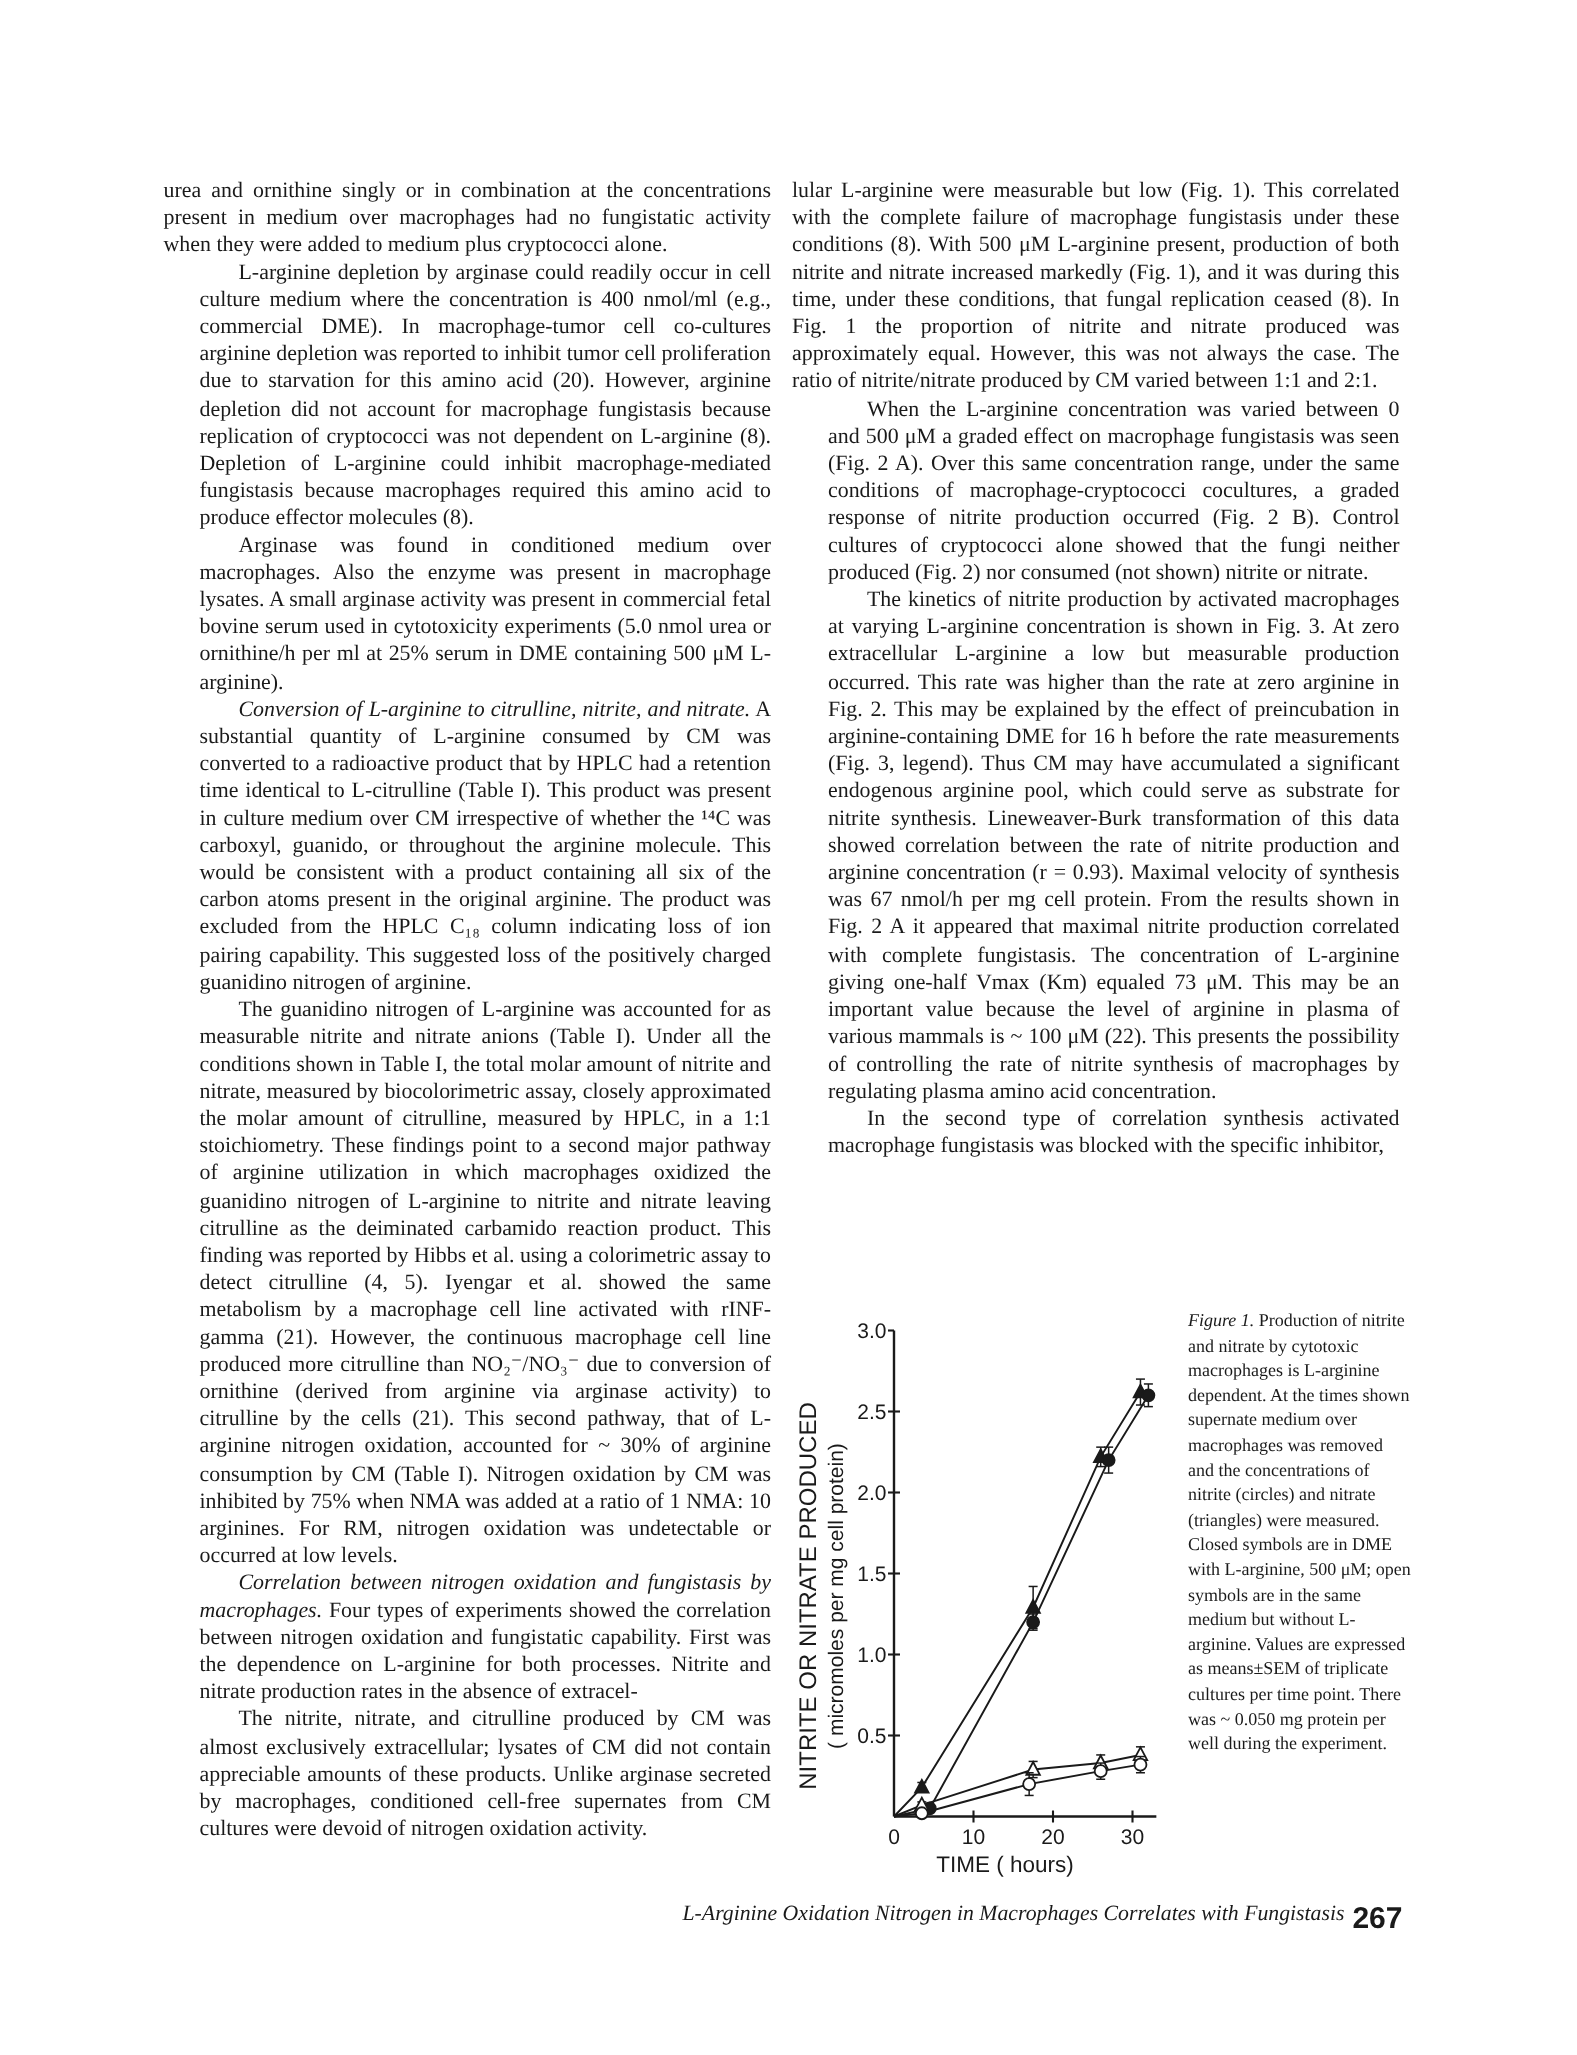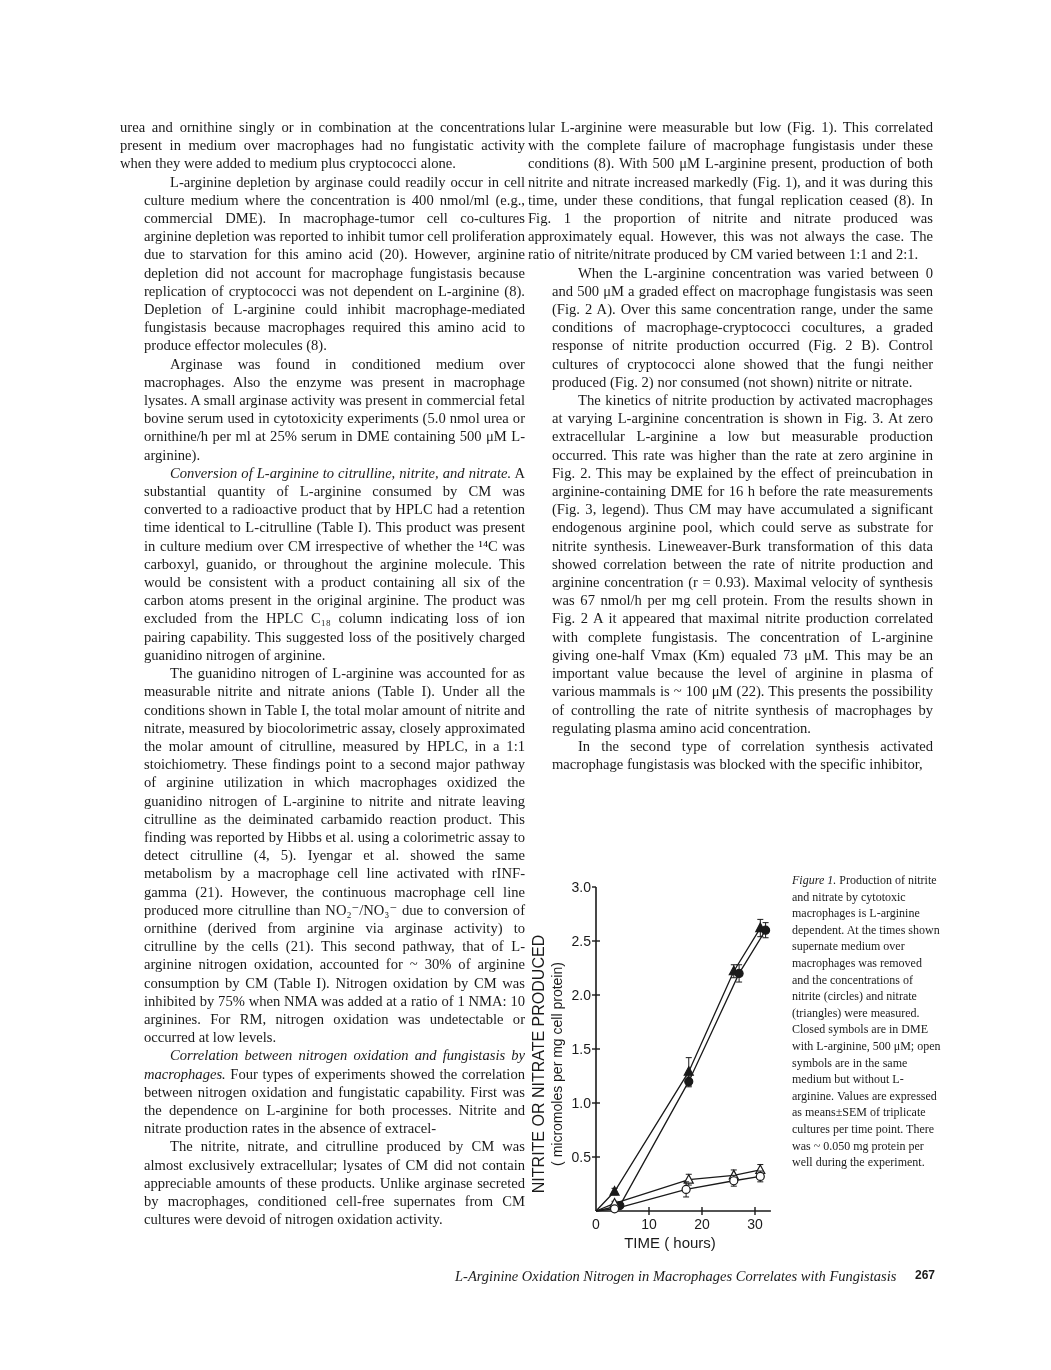--- a/index.html
+++ b/index.html
@@ -1,32 +1,32 @@
 <!DOCTYPE html>
 <html><head>
 <meta charset="utf-8">
 <style>
   html, body { margin: 0; padding: 0; background: #ffffff; }
   body { width: 1051px; height: 1370px; position: relative; overflow: hidden;
          font-family: "Liberation Serif", "DejaVu Serif", serif; color: #1a1a1a; }
   .col { position: absolute; top: 118px; width: 405px; font-size: 14.6px; line-height: 18.2px;
          text-align: justify; hyphens: manual; }
-  .col.left { left: 120px; }
+  .col.left { left: 109px; }
   .col.right { left: 528px; }
   .col p { margin: 0; text-indent: 0; }
   .col p.ind { text-indent: 26px; margin-left: 24px; }
   .col .it { font-style: italic; }
   #figure { position: absolute; left: 520px; top: 866px; width: 260px; height: 390px; }
   #fig-caption { position: absolute; left: 792px; top: 872px; width: 150px; font-size: 12px;
                  line-height: 16.6px; text-align: left; }
   #fig-caption .it { font-style: italic; }
   #footer { position: absolute; left: 455px; top: 1268px; width: 480px; font-size: 14.5px; }
   #footer .title { font-style: italic; }
   #footer .pageno { position: absolute; right: 0; top: 0; font-family: "Liberation Sans", sans-serif;
-                    font-weight: bold; font-size: 12px; }
+                    font-weight: bold; font-size: 20px; }
   svg text { font-family: "Liberation Sans", "DejaVu Sans", sans-serif; fill: #1a1a1a; }
 </style>
 </head>
 <body>
 
 <div class="col left">
   <p>urea and ornithine singly or in combination at the concentrations present in medium over macrophages had no fungistatic activity when they were added to medium plus cryptococci alone.</p>
   <p class="ind">L-arginine depletion by arginase could readily occur in cell culture medium where the concentration is 400 nmol/ml (e.g., commercial DME). In macrophage-tumor cell co-cultures arginine depletion was reported to inhibit tumor cell proliferation due to starvation for this amino acid (20). However, arginine depletion did not account for macrophage fungistasis because replication of cryptococci was not dependent on L-arginine (8). Depletion of L-arginine could inhibit macrophage-mediated fungistasis because macrophages required this amino acid to produce effector molecules (8).</p>
   <p class="ind">Arginase was found in conditioned medium over macrophages. Also the enzyme was present in macrophage lysates. A small arginase activity was present in commercial fetal bovine serum used in cytotoxicity experiments (5.0 nmol urea or ornithine/h per ml at 25% serum in DME containing 500 μM L-arginine).</p>
   <p class="ind"><span class="it">Conversion of L-arginine to citrulline, nitrite, and nitrate.</span><span> A substantial quantity of L-arginine consumed by CM was converted to a radioactive product that by HPLC had a retention time identical to L-citrulline (Table I). This product was present in culture medium over CM irrespective of whether the ¹⁴C was carboxyl, guanido, or throughout the arginine molecule. This would be consistent with a product containing all six of the carbon atoms present in the original arginine. The product was excluded from the HPLC C₁₈ column indicating loss of ion pairing capability. This suggested loss of the positively charged guanidino nitrogen of arginine.</span></p>

